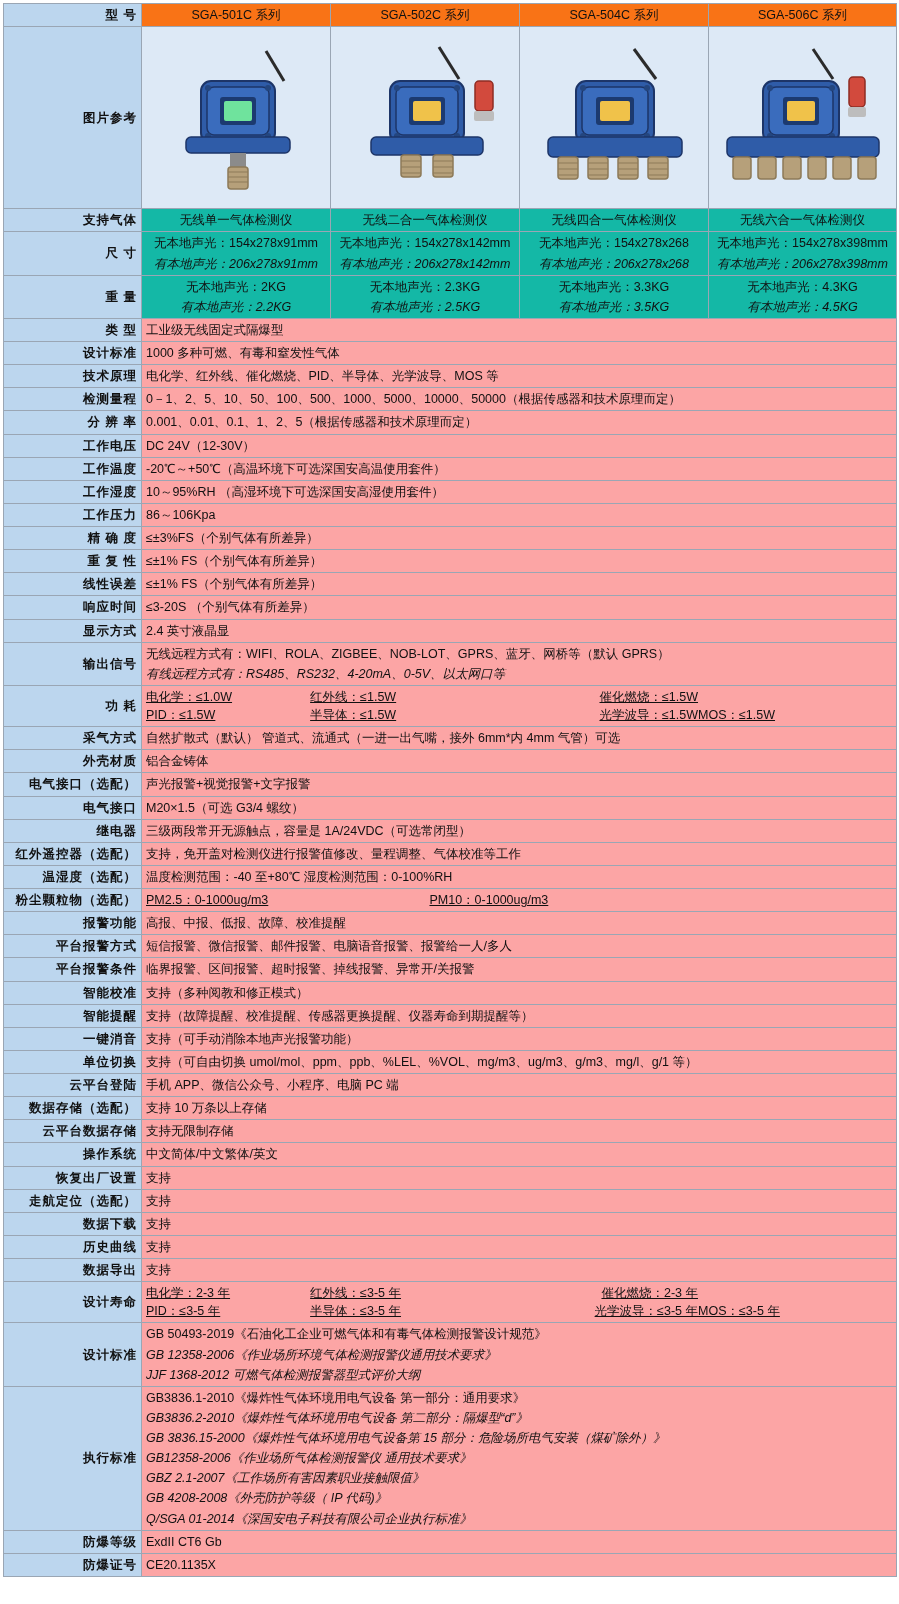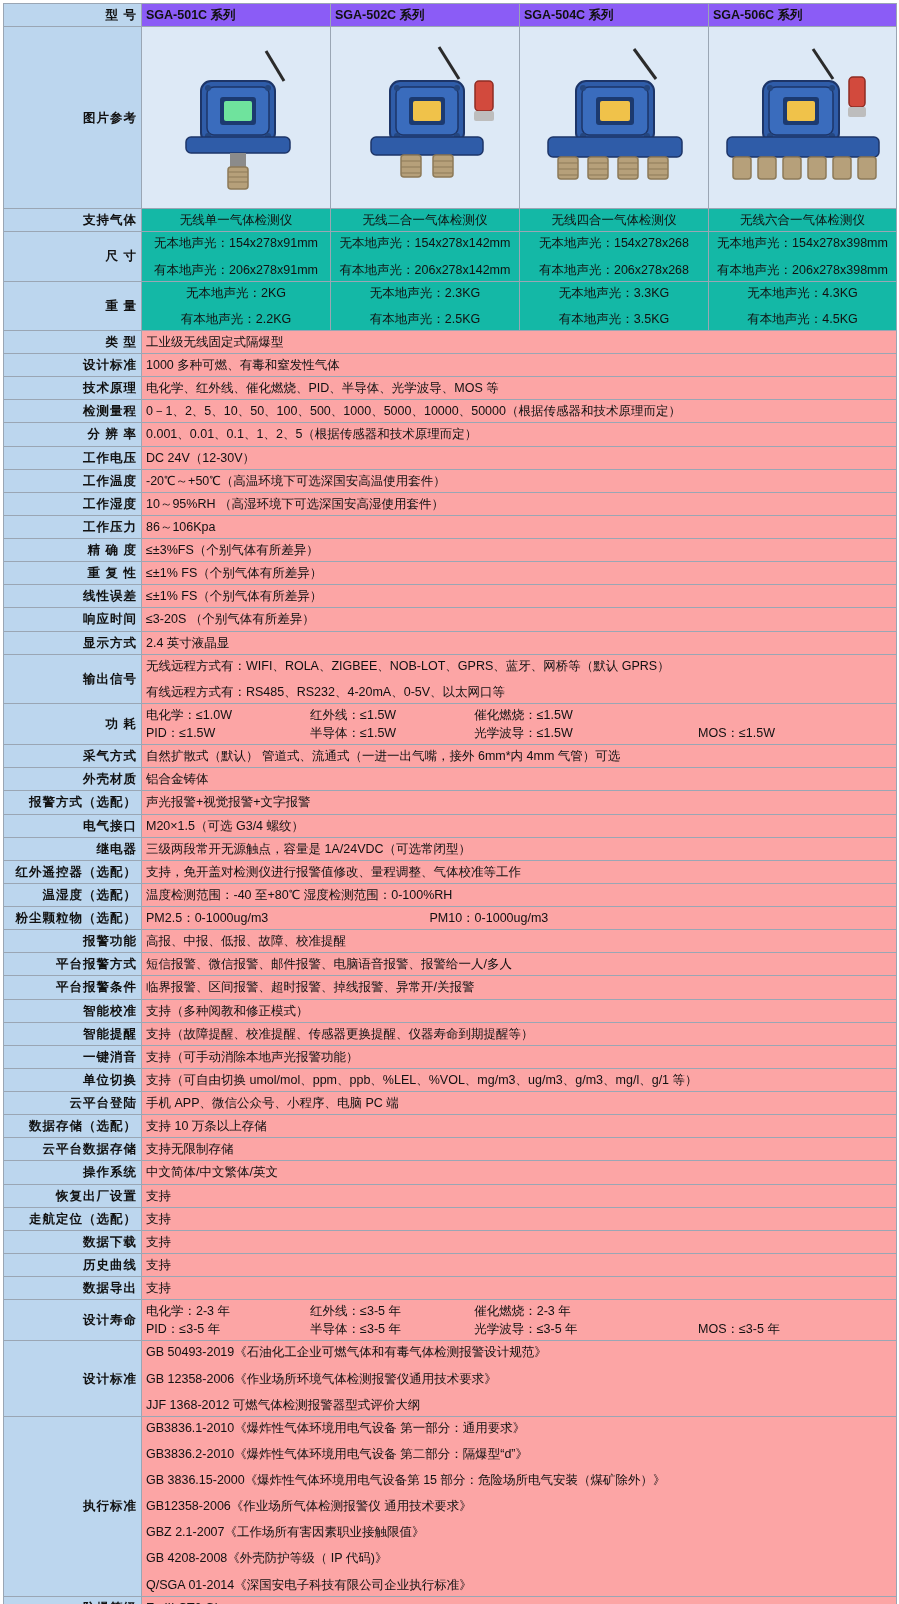--- a/index.html
+++ b/index.html
@@ -37,22 +37,23 @@
     letter-spacing: 1px;
     width: 138px;
     color: #000;
   }
   td.val {
     background: #fca5a5;
     text-align: left;
     padding-left: 6px;
   }
   td.hdr {
-    background: #8b5cf6;
-    font-weight: bold;
+    background: #f97316;
+    text-align: center;
+    font-weight: normal;
   }
   td.ctr {
     background: #14b8a6;
     text-align: center;
   }
   .two-line > div { white-space: nowrap; }
   
   .imgcell {
     background: #dde9f6;
     height: 178px;
@@ -60,25 +61,25 @@
     text-align: center;
     vertical-align: middle;
   }
   .devwrap {
     position: relative;
     display: inline-block;
     width: 180px;
     height: 172px;
   }
   
-  .flexrow { display: flex; width: 100%; }
+  .flexrow { display: flex; width: 100%; text-decoration: underline; }
   .flexrow > div { white-space: nowrap; }
-  .w30 { width: 30%; }
+  .w30 { width: 30%; text-align: right; }
   .w22 { width: 22%; }
-  .stack > div + div { margin-top: 8px; }
+  .stack > div + div { margin-top: 2px; font-style: italic; }
 </style>
 </head>
 <body>
 
 <div id="sheet">
 <table class="spec">
   <colgroup>
     <col style="width:138px">
     <col style="width:189px">
     <col style="width:189px">
@@ -368,21 +369,21 @@
 
   <tr>
     <td class="lbl">采气方式</td>
     <td class="val" colspan="4">自然扩散式（默认）  管道式、流通式（一进一出气嘴，接外 6mm*内 4mm 气管）可选</td>
   </tr>
   <tr>
     <td class="lbl">外壳材质</td>
     <td class="val" colspan="4">铝合金铸体</td>
   </tr>
   <tr>
-    <td class="lbl">报警方式（选配）</td>
+    <td class="lbl">电气接口（选配）</td>
     <td class="val" colspan="4">声光报警+视觉报警+文字报警</td>
   </tr>
   <tr>
     <td class="lbl">电气接口</td>
     <td class="val" colspan="4">M20×1.5（可选 G3/4 螺纹）</td>
   </tr>
   <tr>
     <td class="lbl">继电器</td>
     <td class="val" colspan="4">三级两段常开无源触点，容量是 1A/24VDC（可选常闭型）</td>
   </tr>

